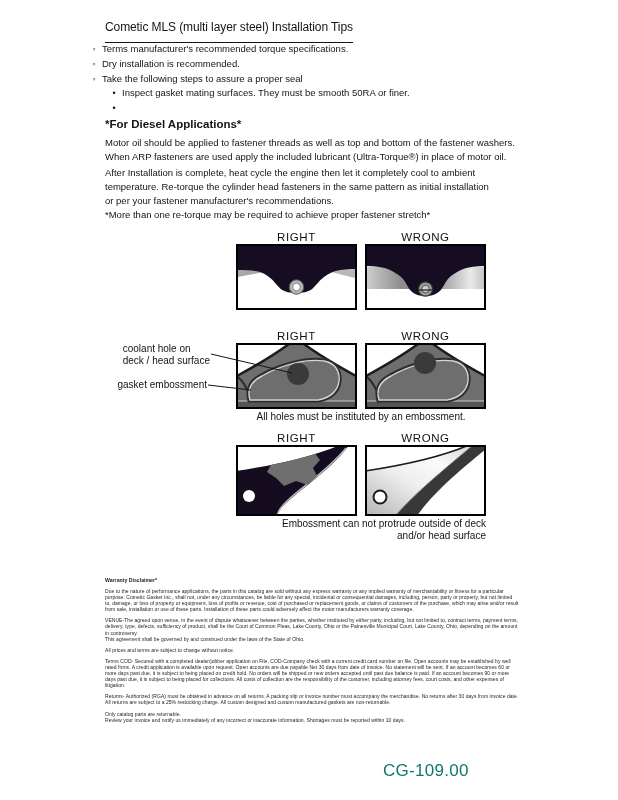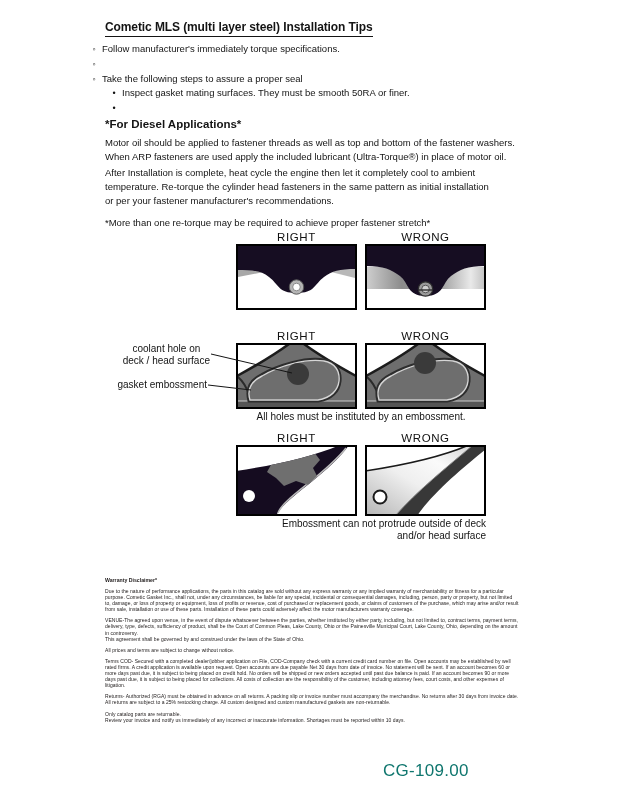--- a/index.html
+++ b/index.html
@@ -6,58 +6,58 @@
   html,body { background:#fff; }
   body {
     width:618px; height:800px; position:relative; overflow:hidden;
     font-family:"Liberation Sans", sans-serif; color:#141414;
   }
   .abs { position:absolute; }
 
   
   .doc-title {
     left:105px; top:20px;
-    font-size:12px; font-weight:bold; letter-spacing:-0.1px;
-    border-bottom:1.5px solid #141414; padding-bottom:2px;
+    font-size:12px; font-weight:normal; letter-spacing:-0.1px;
+    border-bottom:1.5px solid #141414; padding-bottom:8px;
     display:inline-block;
   }
 
   
   .bullets { left:90px; top:42px; width:460px; font-size:9.5px; }
   .b-row { display:flex; gap:4px; line-height:14.8px; }
   .b-row .marker { width:8px; text-align:center; flex:0 0 8px; }
   .b-row.sub { margin-left:20px; }
   .marker.ring { font-size:9px; }
   .marker.dot  { font-size:9px; }
 
   
   .diesel-heading { left:105px; top:118px; font-size:11.5px; font-weight:bold; }
   .para { left:105px; font-size:9.5px; line-height:14px; white-space:pre-line; }
   .para1 { top:136px; }
   .para2 { top:166px; }
-  .para3 { top:216px; }
+  .para3 { top:208px; }
 
   
   .diagram { position:absolute; width:250px; }
   .rw-row { display:flex; gap:8px; margin-bottom:1px; }
   .rw-row span {
     width:121px; text-align:center; font-size:11.5px; letter-spacing:0.6px; color:#111;
   }
   .panels { display:flex; gap:8px; }
   .panels svg { display:block; }
   .caption { font-size:10px; line-height:11.5px; margin-top:2px; color:#141414; }
   .caption.center { text-align:center; }
   .caption.multiline { white-space:pre-line;text-align:right; }
   .diagram1 { left:236px; top:231px; }
   .diagram2 { left:236px; top:330px; }
   .diagram3 { left:236px; top:432px; }
 
   
   .callout {
-    position:absolute; text-align:center; font-size:10px; line-height:11.5px;
+    position:absolute; text-align:left; font-size:10px; line-height:11.5px;
     white-space:pre-line; color:#141414;
   }
   .callout-coolant { right:408px; top:343px; }
   .callout-emboss  { right:411px; top:379px; }
   .callout-lines { left:115px; top:340px; pointer-events:none; z-index:5; }
 
   
   .fineprint { left:105px; top:577px; width:414px; color:#262222; }
   .fineprint .fp-heading { font-size:5.2px; font-weight:bold; margin-bottom:5px; }
   .fineprint p {
@@ -69,24 +69,25 @@
   .footer-code { left:383px; top:761px; font-size:17px; letter-spacing:0.3px; color:#0f766e; }
 </style>
 </head>
 <body>
 
 <h1 class="abs doc-title">Cometic MLS (multi layer steel) Installation Tips</h1>
 
 <div class="abs bullets">
   <div class="b-row">
     <span class="marker ring">◦</span>
-    <span>Follow manufacturer's immediately torque specifications.</span>
+    <span>Terms manufacturer's recommended torque specifications.</span>
   </div>
   <div class="b-row">
     <span class="marker ring">◦</span>
+    <span>Dry installation is recommended.</span>
   </div>
   <div class="b-row">
     <span class="marker ring">◦</span>
     <span>Take the following steps to assure a proper seal</span>
   </div>
   <div class="b-row sub">
     <span class="marker dot">•</span>
     <span>Inspect gasket mating surfaces.  They must be smooth 50RA or finer.</span>
   </div>
   <div class="b-row sub">

